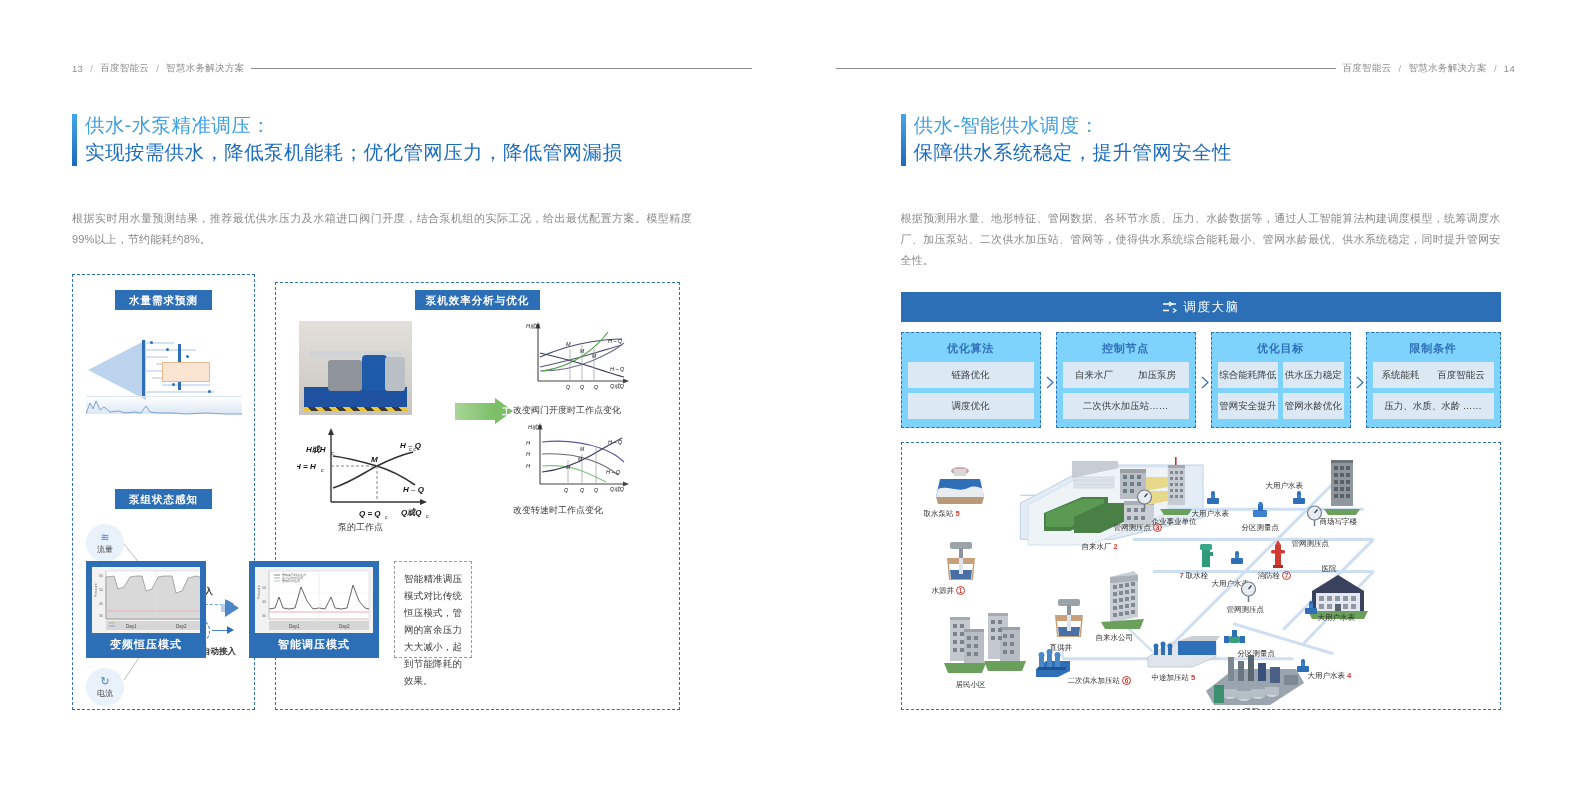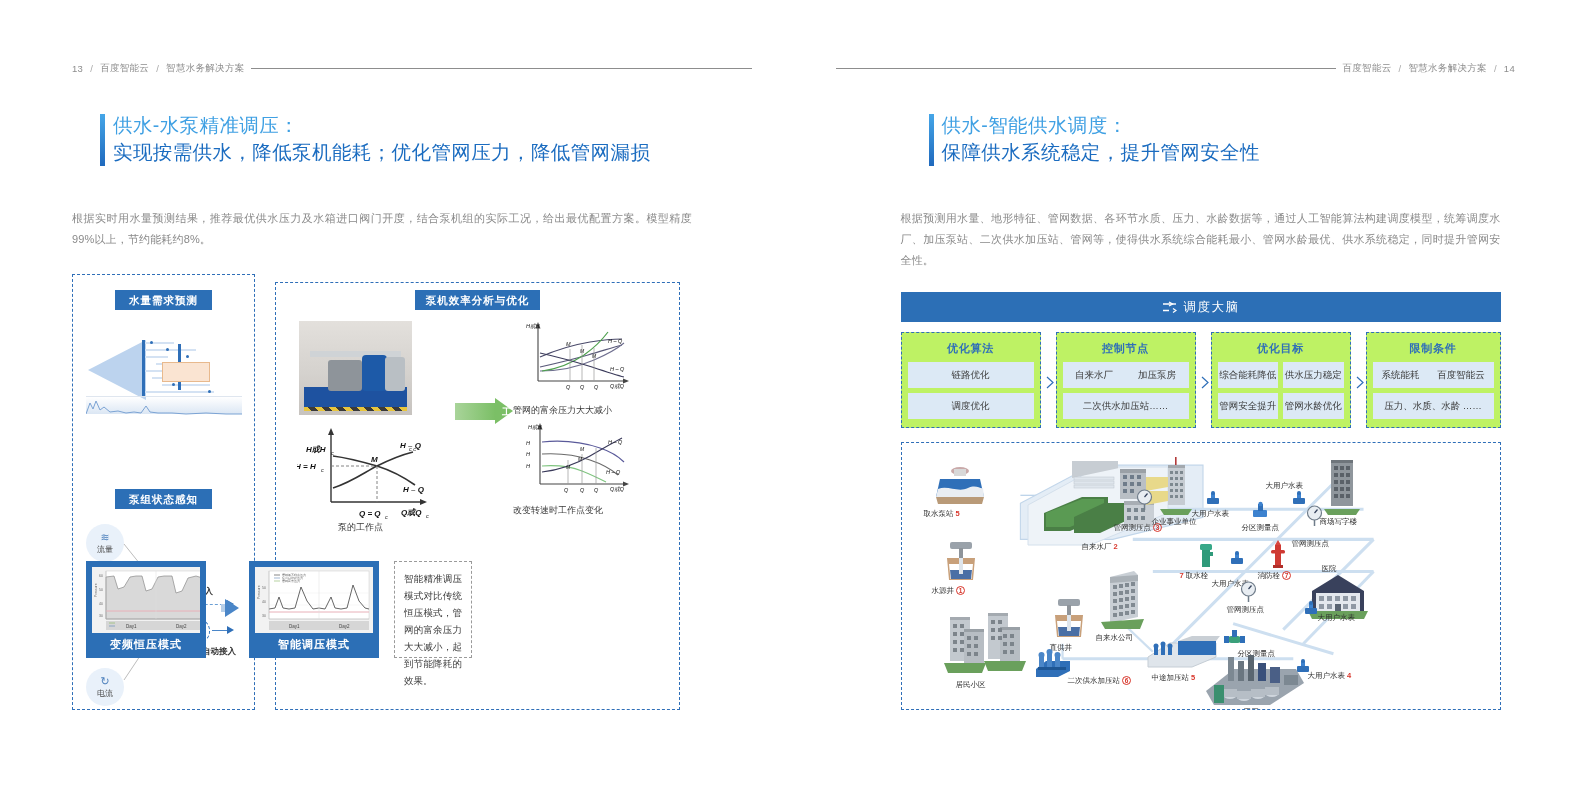--- a/index.html
+++ b/index.html
@@ -14,21 +14,21 @@
 
   
   .runhead { position:absolute; top:62px; display:flex; align-items:center; gap:7px;
              font-size:9.5px; color:#8d8d8d; letter-spacing:.3px; white-space:nowrap;}
   .runhead.left { left:72px; right:42px; }
   .runhead.right { left:42px; right:72px; justify-content:flex-end; }
   .runhead .rule { flex:1 1 auto; height:1px; background:#8d8d8d; min-width:20px; }
   .runhead .sep { color:#a9a9a9; }
 
   
-  .title-block { position:absolute; left:72px; top:112px; padding-left:13px;margin-left:28px; }
+  .title-block { position:absolute; left:72px; top:112px; padding-left:13px; }
   .page.right .title-block { left:900px; }
   .title-bar { position:absolute; left:0; top:2px; width:5px; height:52px;
                background:linear-gradient(180deg,#45a6e8 0%,#1f69bd 100%); }
   .title-l1 { font-size:19.5px; color:#3fa0e3; line-height:27px; font-weight:500; letter-spacing:.4px;}
   .title-l2 { font-size:19.5px; color:#1b6cc0; line-height:27px; font-weight:500; letter-spacing:.4px;}
 
   
   .body-copy { position:absolute; font-size:11px; color:#8a8a8a; line-height:21px;
                letter-spacing:.15px; text-align:justify; }
   .body-copy.l { left:72px; top:208px; width:620px; }
@@ -112,21 +112,21 @@
                     text-align:center; line-height:22px; }
   .note-box { position:absolute; border:1px dashed #9a9a9a; padding:8px 9px;
               font-size:9.5px; color:#3a3a3a; line-height:17px; text-align:justify; }
 
   
   .dia-r { position:absolute; left:900px; top:292px; width:600px; height:418px; }
   .brain-bar { position:absolute; left:0; top:0; width:100%; height:30px;
                background:#2c6fb6; color:#fff; display:flex; align-items:center;
                justify-content:center; gap:7px; font-size:12.5px; letter-spacing:1.5px; }
   .cat { position:absolute; top:40px; height:96px; border:1.2px dashed #2f6fb8;
-         background:#bef264; padding-top:6px; }
+         background:#7dd3fc; padding-top:6px; }
   .cat .hd { text-align:center; font-size:11px; font-weight:bold; color:#2f6fb8;
              letter-spacing:.8px; line-height:18px; }
   .cat .rowwrap { padding:0 6px; }
   .cat .row { background:#dce9f5; margin-top:5px; height:26px; display:flex;
               align-items:center; justify-content:space-around; }
   .cat .cell { font-size:9.5px; color:#3a3a3a; text-align:center; line-height:12px; }
   .chev { position:absolute; top:84px; width:9px; height:13px; }
   .chev svg { display:block; }
 
   .netbox { position:absolute; left:0; top:150px; width:100%; height:268px;
@@ -305,21 +305,21 @@
           <text x="56" y="34" font-size="5" font-style="italic" fill="#111">M</text>
           <text x="68" y="39" font-size="5" font-style="italic" fill="#111">M</text>
           <text x="84" y="24" font-size="5.5" font-style="italic" fill="#111">H – Q</text>
           <text x="86" y="52" font-size="5.5" font-style="italic" fill="#111">H – Q</text>
           <text x="42" y="70" font-size="5.5" font-style="italic" fill="#111">Q</text>
           <text x="56" y="70" font-size="5.5" font-style="italic" fill="#111">Q</text>
           <text x="70" y="70" font-size="5.5" font-style="italic" fill="#111">Q</text>
           <text x="86" y="69" font-size="5.5" font-style="italic" fill="#111">Q或Q</text>
         </svg>
       </div>
-      <div class="chart-cap" style="left:441px; top:130px;">管网的富余压力大大减小</div>
+      <div class="chart-cap" style="left:441px; top:130px;">改变阀门开度时工作点变化</div>
 
       <div class="chartbox" style="left:452px; top:146px; width:115px; height:82px;">
         <svg width="115" height="82" viewBox="0 0 115 82">
           <line x1="16" y1="8" x2="16" y2="64" stroke="#444" stroke-width="1.1"></line>
           <polygon points="16,3 13.5,9.5 18.5,9.5" fill="#444"></polygon>
           <line x1="16" y1="64" x2="100" y2="64" stroke="#444" stroke-width="1.1"></line>
           <polygon points="105,64 99,61.5 99,66.5" fill="#444"></polygon>
           <path d="M18,22 C38,20 58,22 76,28 C88,32 96,38 100,42" fill="none" stroke="#5a5a9a" stroke-width="1.2"></path>
           <path d="M18,34 C36,33 52,35 66,40 C78,44 88,50 94,55" fill="none" stroke="#6a6a6a" stroke-width="1.2"></path>
           <path d="M18,46 C34,45 48,47 58,51 C68,55 76,59 82,62" fill="none" stroke="#7fc47f" stroke-width="1.2"></path>

